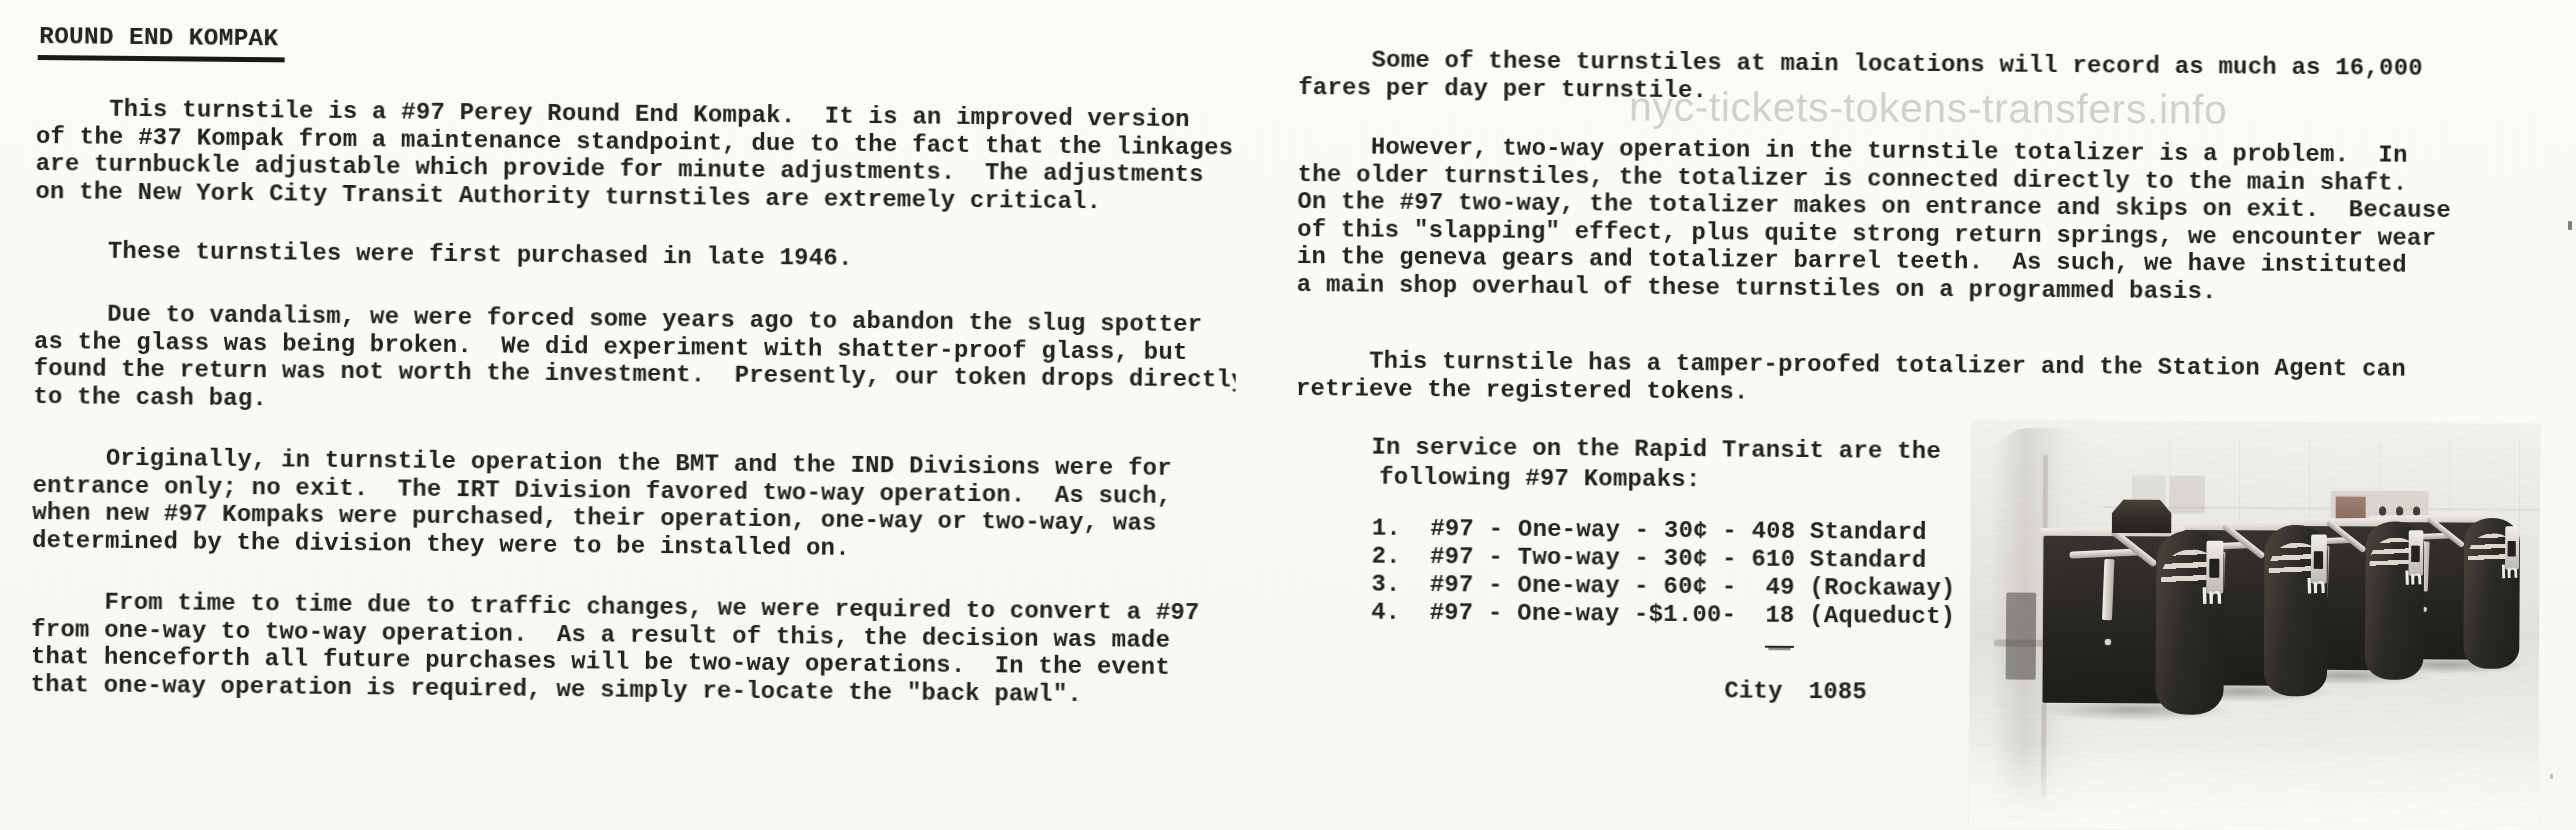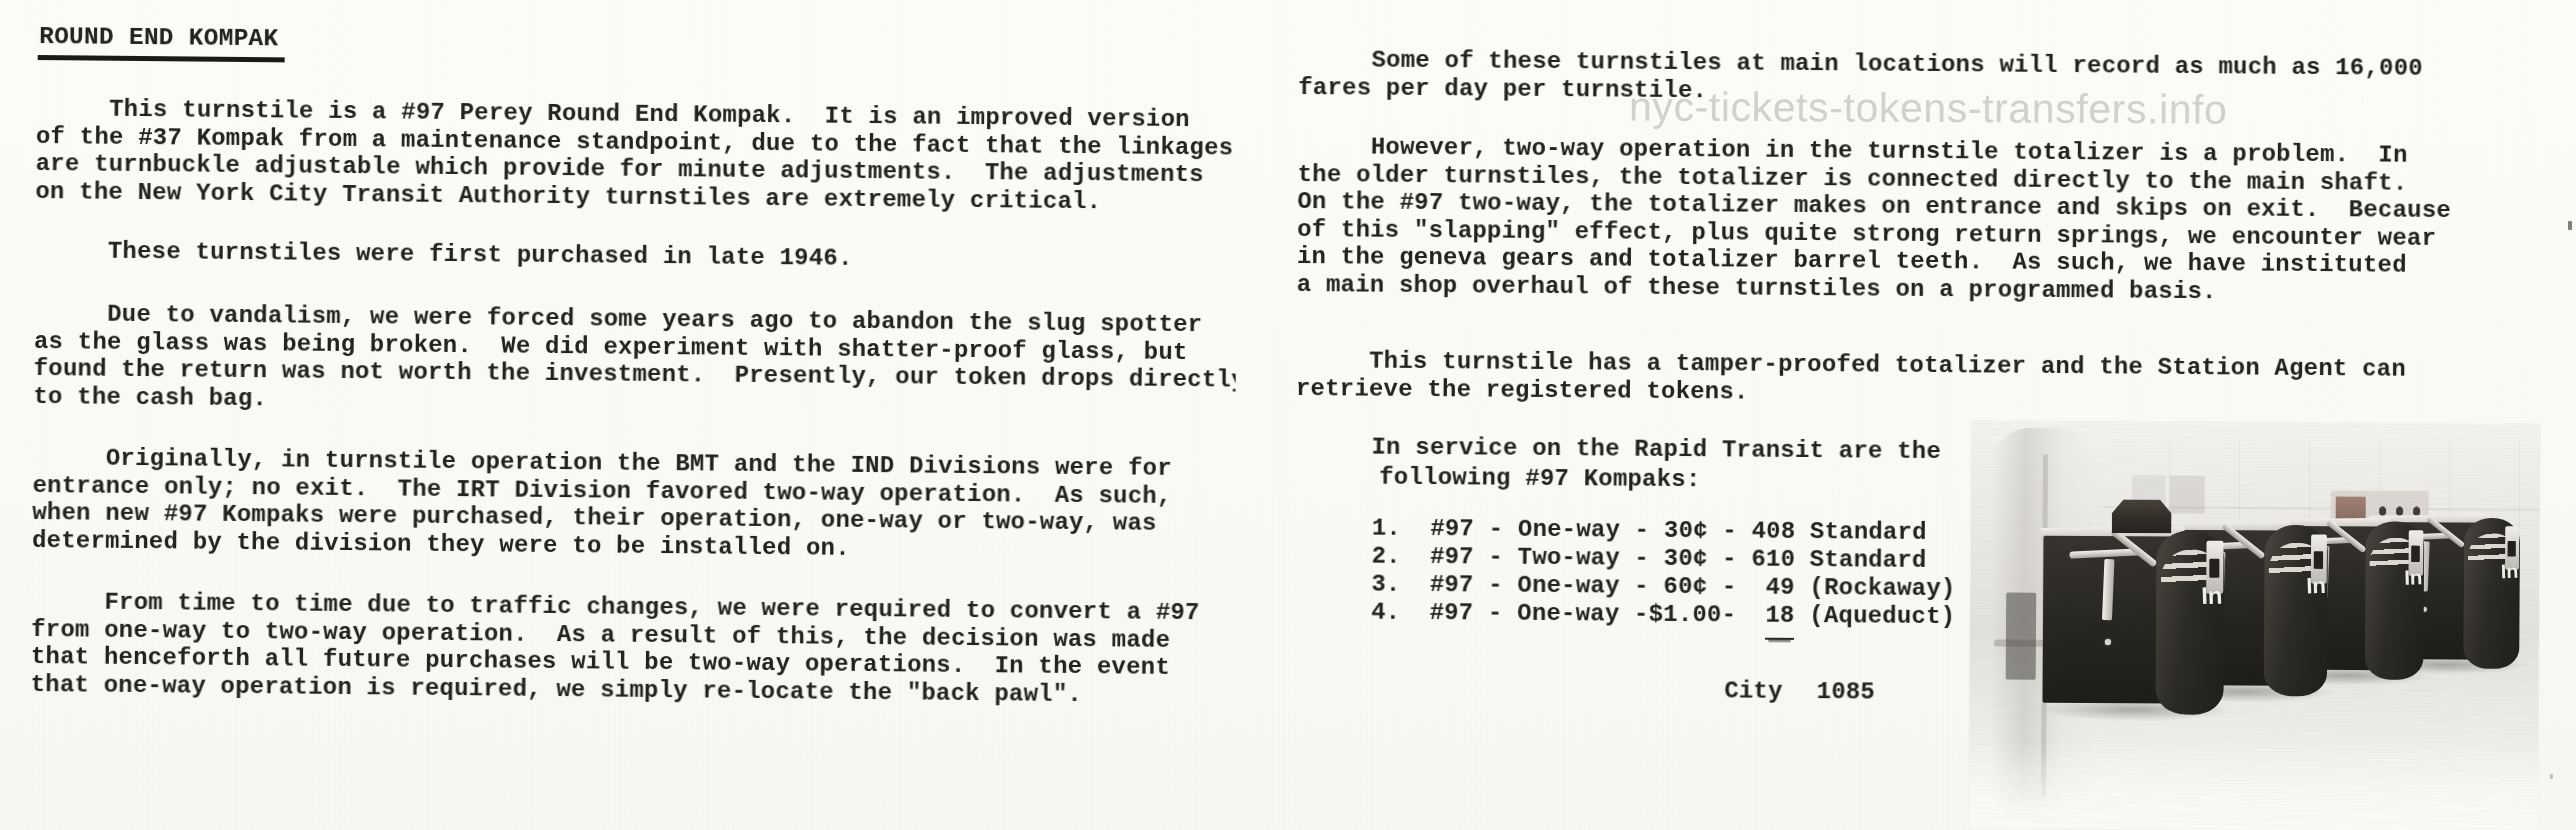--- a/index.html
+++ b/index.html
@@ -23,24 +23,24 @@
              transform:rotate(0.45deg); transform-origin:0 0;}
   .para{position:absolute; left:0;}
   .heading{position:absolute; left:1.1px; top:-4.6px; font-size:24.6px;
            border-bottom:5.2px solid #1b1a18; padding:1.1px 6.9px 4.6px 1.1px;}
   .lp1{top:69px;} .lp2{top:211px;} .lp3{top:274px;} .lp4{top:418px;} .lp5{top:562px;}
   .rp1{top:46px;} .rp2{top:133px;} .rp3{top:347px;}
   .intro{top:433px; left:76px;}
   .intro .line:nth-child(2){margin-left:8px; margin-top:2.9px;}
   .k-list{top:514px; left:77px; line-height:28px;}
   .k-row span{white-space:pre;}
-  .k-row .u{border-bottom:2.3px solid #2a2826; padding-bottom:9px;
+  .k-row .u{border-bottom:2.3px solid #2a2826; padding-bottom:17px;
             box-shadow:0 5.7px 0 -3.4px rgba(42,40,38,0.55);}
   .k-total{top:646px; left:343px;}
-  .k-total .gap{margin-left:34px;}
+  .k-total .gap{margin-left:26px;}
   
   .watermark{position:absolute; left:1629px; top:85px; z-index:3;
     font-family:"Liberation Sans","DejaVu Sans",sans-serif; font-weight:400;
     font-size:41px; color:rgba(150,150,150,0.42); white-space:nowrap;
     transform:rotate(0.3deg); letter-spacing:0.6px;}
   
   .speck1{position:absolute; left:2568px; top:221px; width:4px; height:9.2px;
           background:rgba(30,28,26,0.55); border-radius:1.1px;}
   .speck2{position:absolute; left:2550px; top:774px; width:2.9px; height:5.2px;
           background:rgba(30,28,26,0.25); border-radius:1.1px;}

